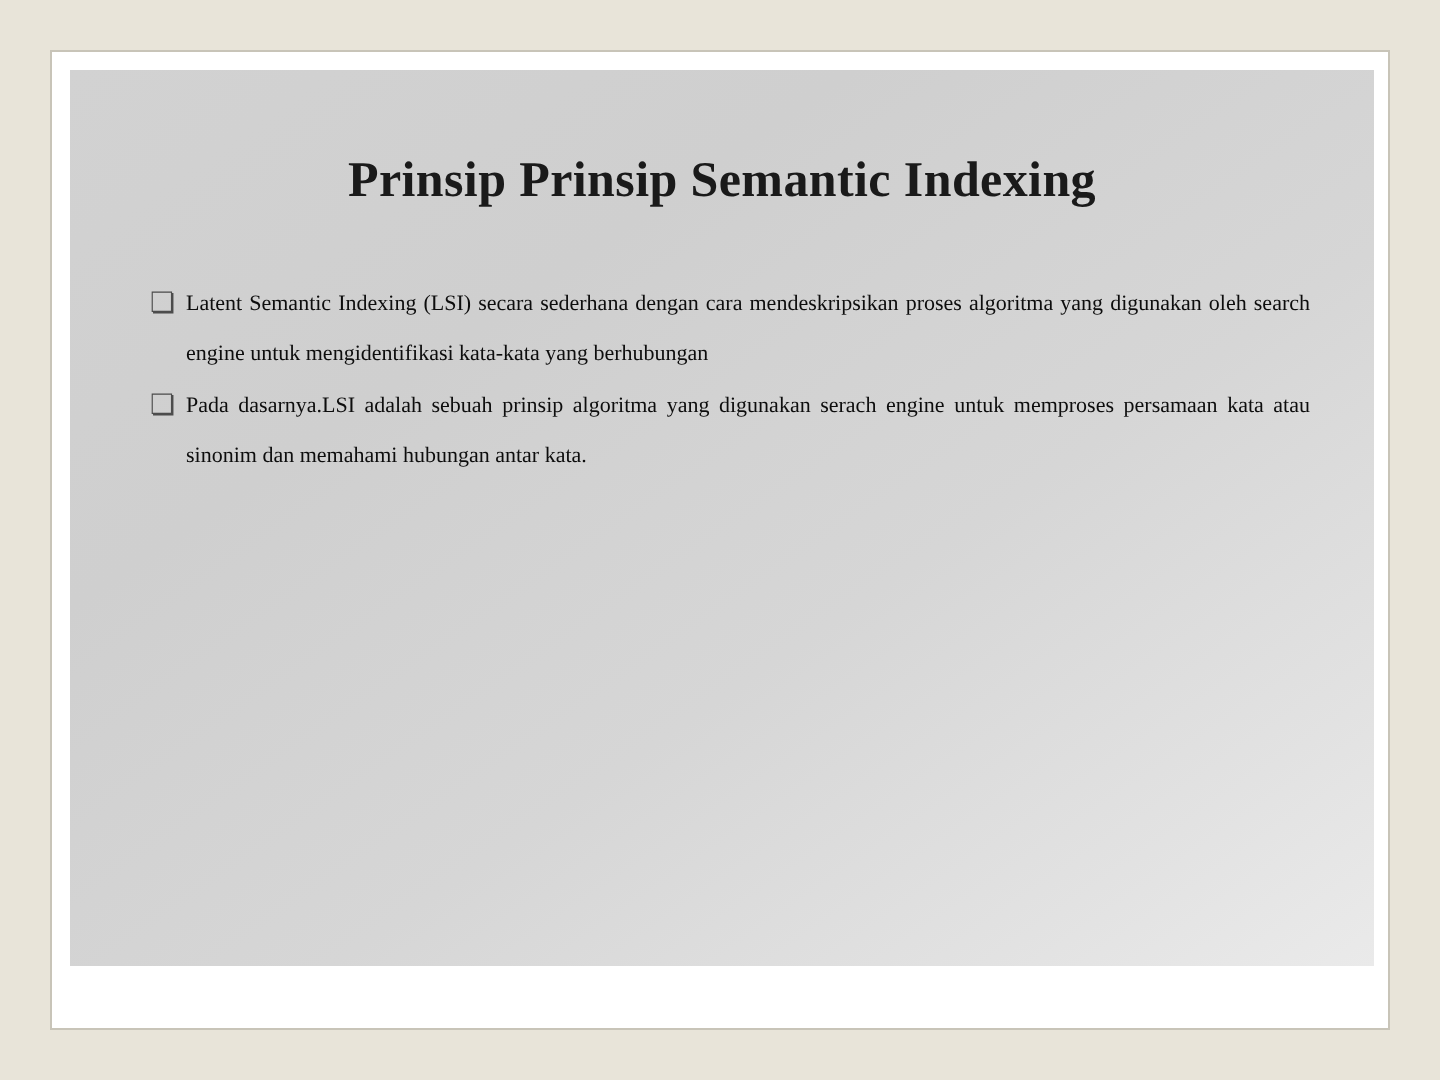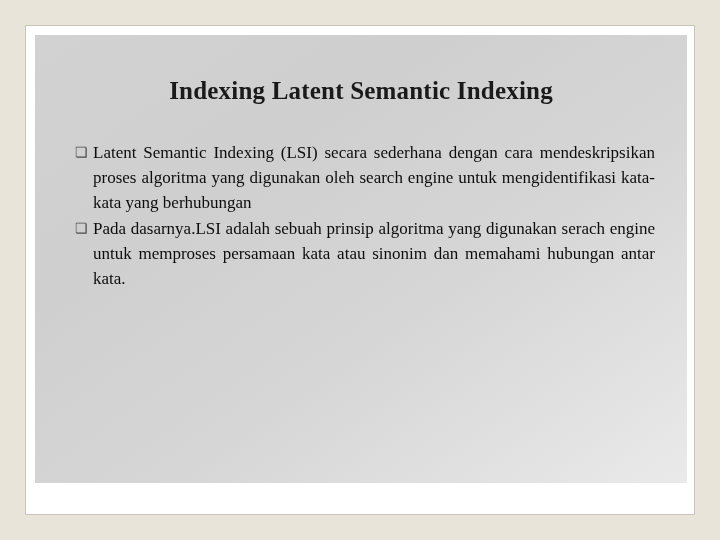--- a/index.html
+++ b/index.html
@@ -57,34 +57,34 @@
   .bullet-marker {
     flex: 0 0 auto;
     width: 18px;
     font-size: 14px;
     line-height: 25px;
     color: #4c4c4c;
     text-align: left;
   }
   .bullet-text {
     flex: 1 1 auto;
-    font-size: 17px;
+    font-size: 11px;
     line-height: 25px;
     color: #0d0d0d;
     text-align: justify;
     text-justify: inter-word;
   }
 </style>
 </head>
 <body>
 
 <div class="slide">
   <div class="slide-body">
 
-    <div class="slide-title">Indexing Latent Semantic Indexing</div>
+    <div class="slide-title">Prinsip Prinsip Semantic Indexing</div>
 
     <div class="content">
 
       <div class="bullet-row">
         <span class="bullet-marker">❏</span>
         <span class="bullet-text">Latent Semantic Indexing (LSI) secara sederhana dengan cara mendeskripsikan proses algoritma yang digunakan oleh search engine untuk mengidentifikasi kata-kata yang berhubungan</span>
       </div>
 
       <div class="bullet-row">
         <span class="bullet-marker">❏</span>

